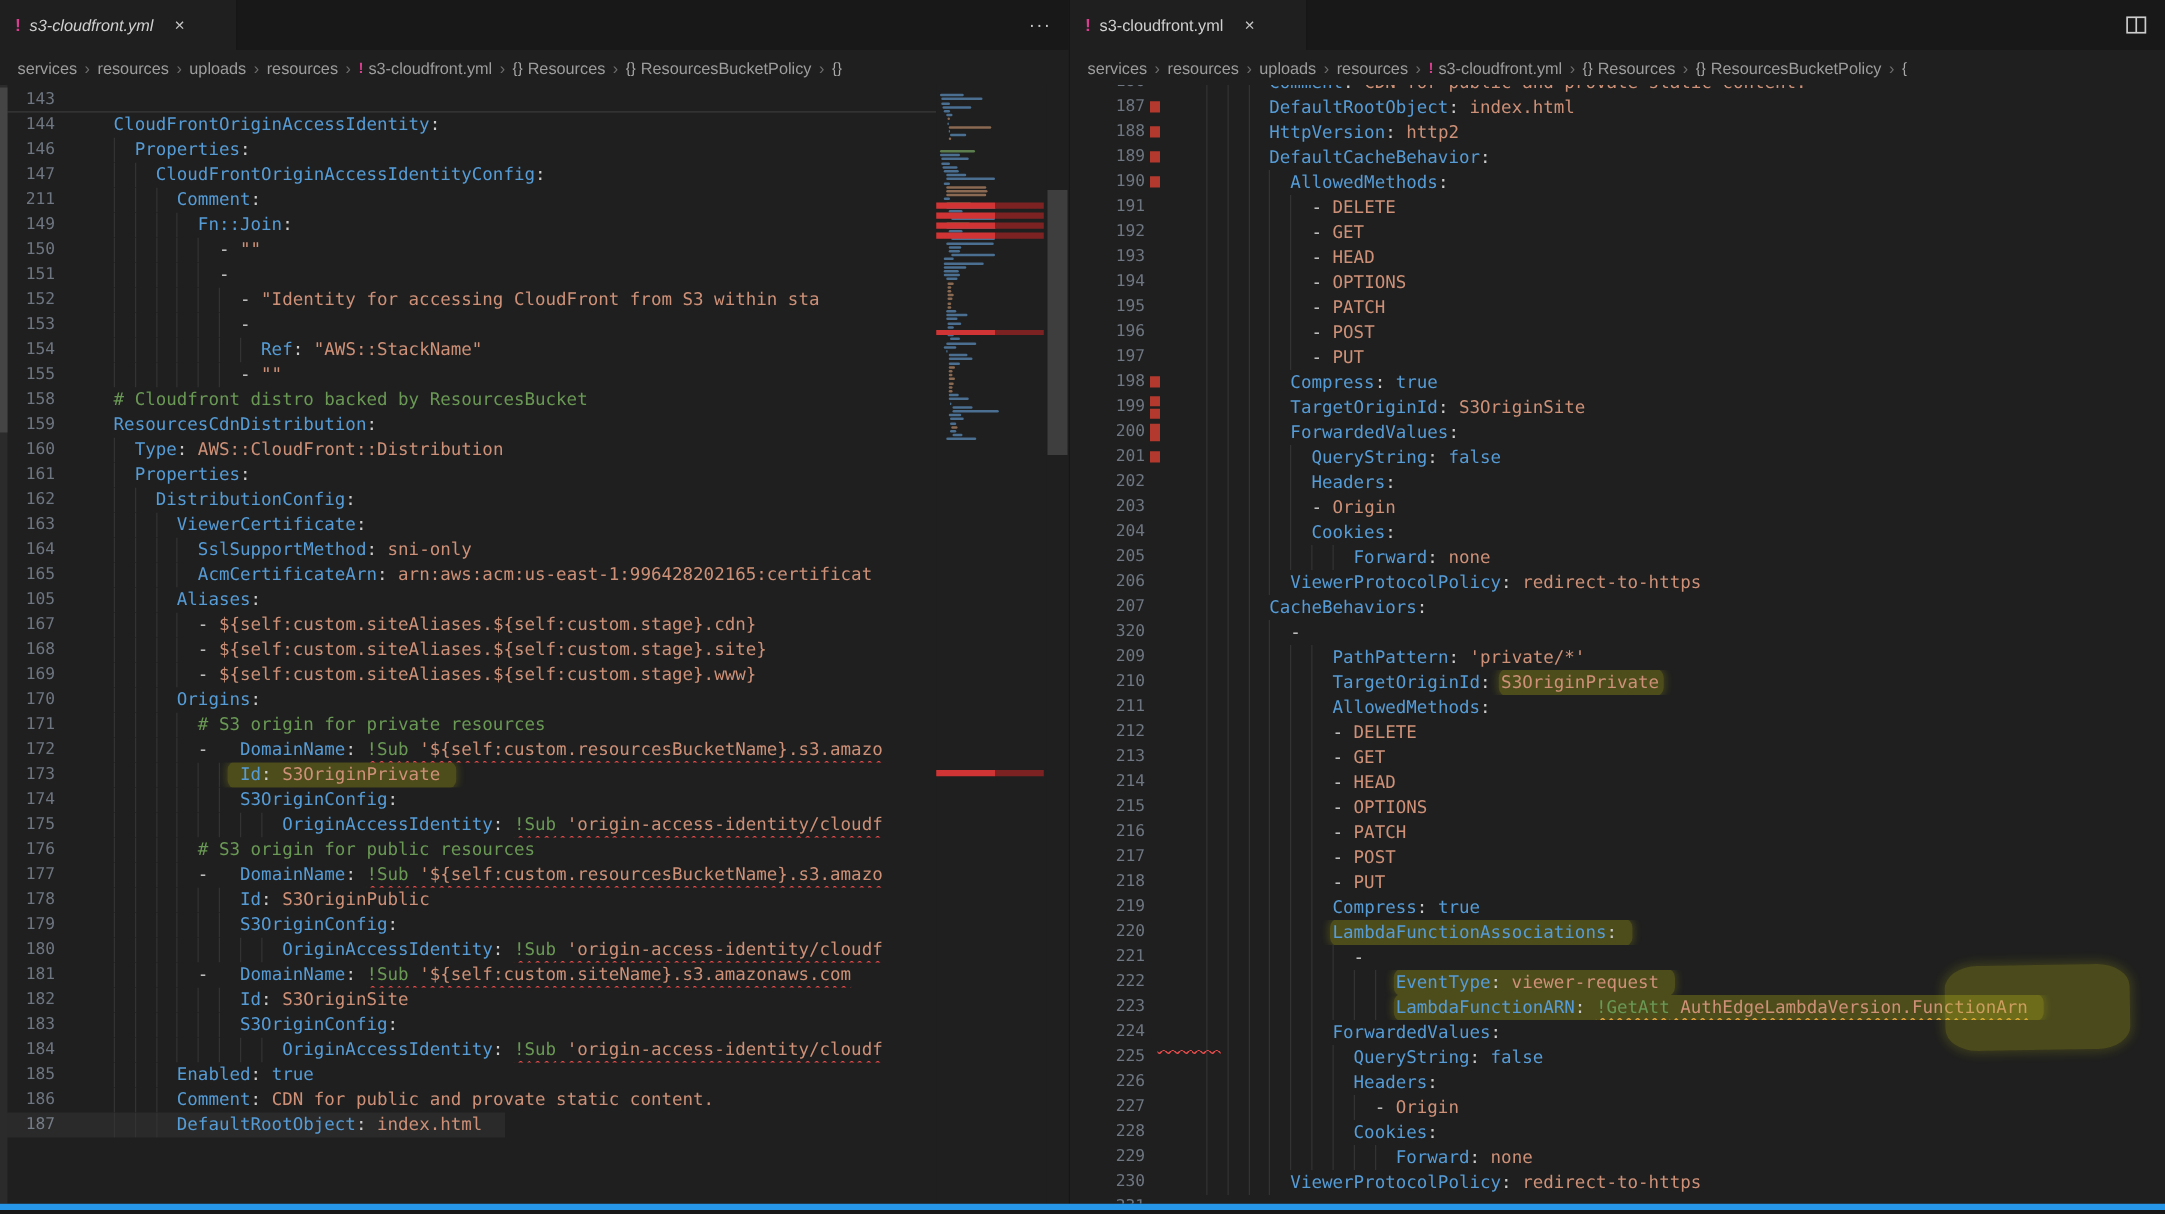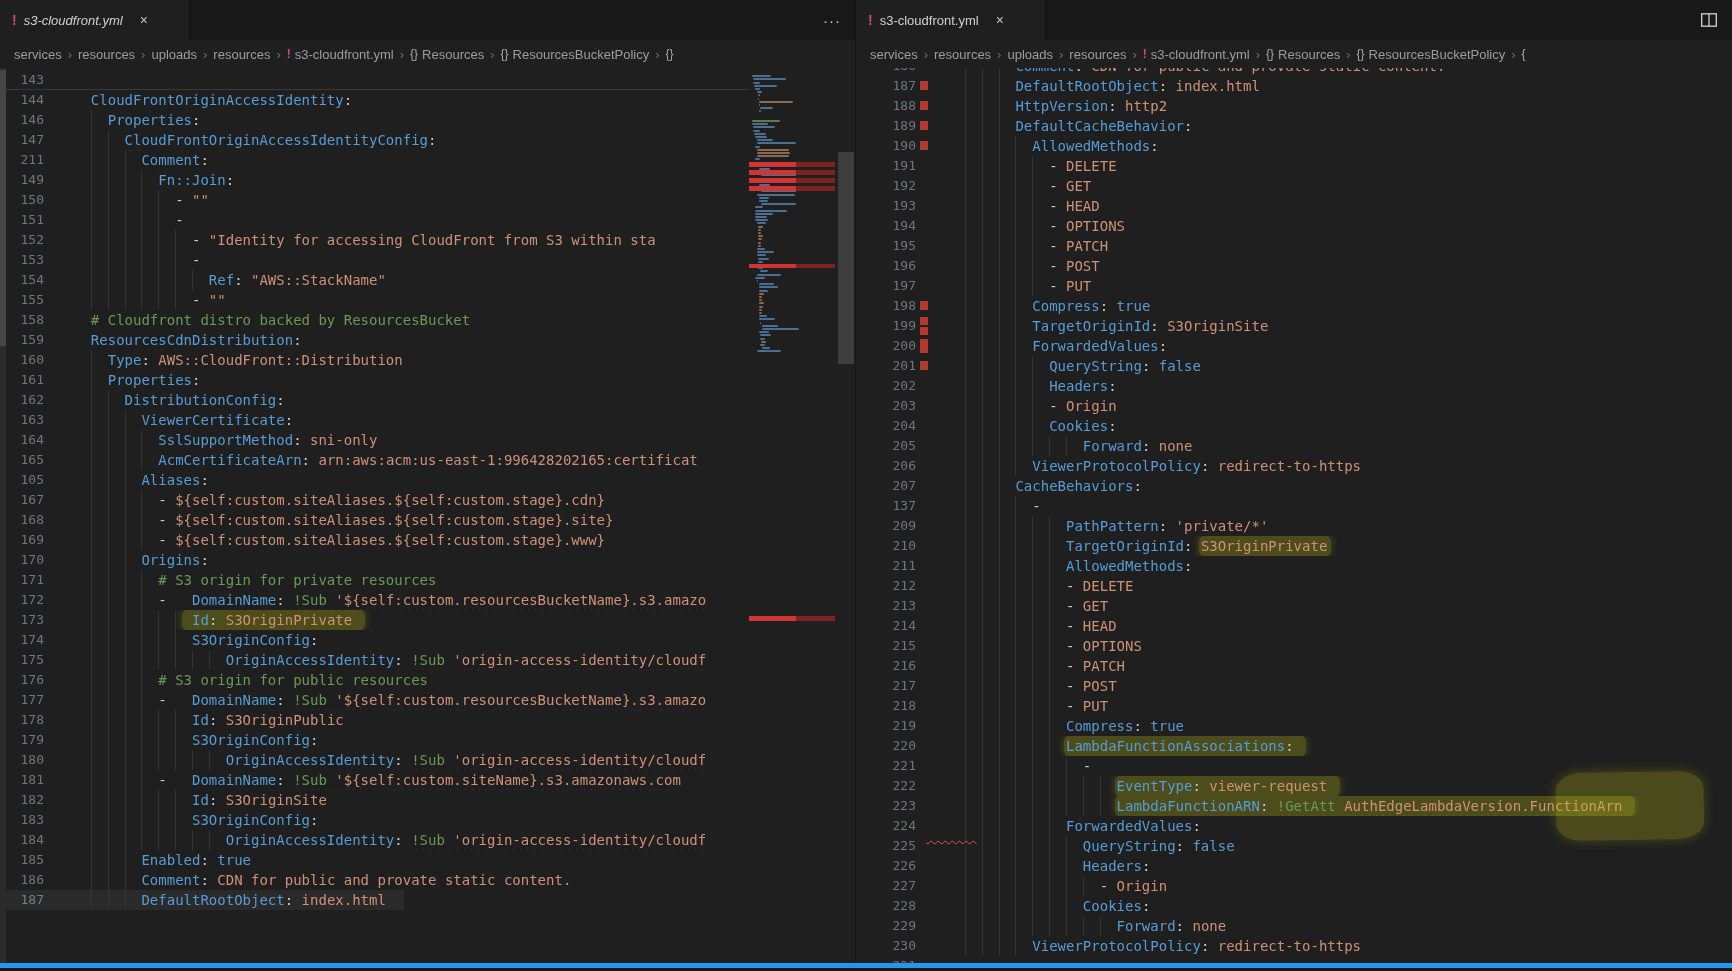--- a/index.html
+++ b/index.html
@@ -345,21 +345,21 @@
             <div class="row"><div class="num">198</div><div class="glyph"><div class="gmark" style="top: 5px; height: 9px;"></div></div><div class="code"><div class="guide" style="left: calc(2ch + 8px);"></div><div class="guide" style="left: calc(4ch + 8px);"></div><div class="guide" style="left: calc(6ch + 8px);"></div><div class="guide" style="left: calc(8ch + 8px);"></div><span class="seg p">          </span><span class="seg k">Compress</span><span class="seg p">: </span><span class="seg b">true</span></div></div>
             <div class="row"><div class="num">199</div><div class="glyph"><div class="gmark" style="top: 11px; height: 8px;"></div><div class="gmark" style="top: 1px; height: 8px;"></div></div><div class="code"><div class="guide" style="left: calc(2ch + 8px);"></div><div class="guide" style="left: calc(4ch + 8px);"></div><div class="guide" style="left: calc(6ch + 8px);"></div><div class="guide" style="left: calc(8ch + 8px);"></div><span class="seg p">          </span><span class="seg k">TargetOriginId</span><span class="seg p">: </span><span class="seg v">S3OriginSite</span></div></div>
             <div class="row"><div class="num">200</div><div class="glyph"><div class="gmark" style="top: 3px; height: 14px;"></div></div><div class="code"><div class="guide" style="left: calc(2ch + 8px);"></div><div class="guide" style="left: calc(4ch + 8px);"></div><div class="guide" style="left: calc(6ch + 8px);"></div><div class="guide" style="left: calc(8ch + 8px);"></div><span class="seg p">          </span><span class="seg k">ForwardedValues</span><span class="seg p">:</span></div></div>
             <div class="row"><div class="num">201</div><div class="glyph"><div class="gmark" style="top: 5px; height: 9px;"></div></div><div class="code"><div class="guide" style="left: calc(2ch + 8px);"></div><div class="guide" style="left: calc(4ch + 8px);"></div><div class="guide" style="left: calc(6ch + 8px);"></div><div class="guide" style="left: calc(8ch + 8px);"></div><div class="guide" style="left: calc(10ch + 8px);"></div><span class="seg p">            </span><span class="seg k">QueryString</span><span class="seg p">: </span><span class="seg b">false</span></div></div>
             <div class="row"><div class="num">202</div><div class="glyph"></div><div class="code"><div class="guide" style="left: calc(2ch + 8px);"></div><div class="guide" style="left: calc(4ch + 8px);"></div><div class="guide" style="left: calc(6ch + 8px);"></div><div class="guide" style="left: calc(8ch + 8px);"></div><div class="guide" style="left: calc(10ch + 8px);"></div><span class="seg p">            </span><span class="seg k">Headers</span><span class="seg p">:</span></div></div>
             <div class="row"><div class="num">203</div><div class="glyph"></div><div class="code"><div class="guide" style="left: calc(2ch + 8px);"></div><div class="guide" style="left: calc(4ch + 8px);"></div><div class="guide" style="left: calc(6ch + 8px);"></div><div class="guide" style="left: calc(8ch + 8px);"></div><div class="guide" style="left: calc(10ch + 8px);"></div><span class="seg p">            - </span><span class="seg v">Origin</span></div></div>
             <div class="row"><div class="num">204</div><div class="glyph"></div><div class="code"><div class="guide" style="left: calc(2ch + 8px);"></div><div class="guide" style="left: calc(4ch + 8px);"></div><div class="guide" style="left: calc(6ch + 8px);"></div><div class="guide" style="left: calc(8ch + 8px);"></div><div class="guide" style="left: calc(10ch + 8px);"></div><span class="seg p">            </span><span class="seg k">Cookies</span><span class="seg p">:</span></div></div>
             <div class="row"><div class="num">205</div><div class="glyph"></div><div class="code"><div class="guide" style="left: calc(2ch + 8px);"></div><div class="guide" style="left: calc(4ch + 8px);"></div><div class="guide" style="left: calc(6ch + 8px);"></div><div class="guide" style="left: calc(8ch + 8px);"></div><div class="guide" style="left: calc(10ch + 8px);"></div><div class="guide" style="left: calc(12ch + 8px);"></div><div class="guide" style="left: calc(14ch + 8px);"></div><span class="seg p">                </span><span class="seg k">Forward</span><span class="seg p">: </span><span class="seg v">none</span></div></div>
             <div class="row"><div class="num">206</div><div class="glyph"></div><div class="code"><div class="guide" style="left: calc(2ch + 8px);"></div><div class="guide" style="left: calc(4ch + 8px);"></div><div class="guide" style="left: calc(6ch + 8px);"></div><div class="guide" style="left: calc(8ch + 8px);"></div><span class="seg p">          </span><span class="seg k">ViewerProtocolPolicy</span><span class="seg p">: </span><span class="seg v">redirect-to-https</span></div></div>
             <div class="row"><div class="num">207</div><div class="glyph"></div><div class="code"><div class="guide" style="left: calc(2ch + 8px);"></div><div class="guide" style="left: calc(4ch + 8px);"></div><div class="guide" style="left: calc(6ch + 8px);"></div><span class="seg p">        </span><span class="seg k">CacheBehaviors</span><span class="seg p">:</span></div></div>
-            <div class="row"><div class="num">137</div><div class="glyph"></div><div class="code"><div class="guide" style="left: calc(2ch + 8px);"></div><div class="guide" style="left: calc(4ch + 8px);"></div><div class="guide" style="left: calc(6ch + 8px);"></div><div class="guide" style="left: calc(8ch + 8px);"></div><span class="seg p">          -</span></div></div>
+            <div class="row"><div class="num">320</div><div class="glyph"></div><div class="code"><div class="guide" style="left: calc(2ch + 8px);"></div><div class="guide" style="left: calc(4ch + 8px);"></div><div class="guide" style="left: calc(6ch + 8px);"></div><div class="guide" style="left: calc(8ch + 8px);"></div><span class="seg p">          -</span></div></div>
             <div class="row"><div class="num">209</div><div class="glyph"></div><div class="code"><div class="guide" style="left: calc(2ch + 8px);"></div><div class="guide" style="left: calc(4ch + 8px);"></div><div class="guide" style="left: calc(6ch + 8px);"></div><div class="guide" style="left: calc(8ch + 8px);"></div><div class="guide" style="left: calc(10ch + 8px);"></div><div class="guide" style="left: calc(12ch + 8px);"></div><span class="seg p">              </span><span class="seg k">PathPattern</span><span class="seg p">: </span><span class="seg v">'private/*'</span></div></div>
             <div class="row"><div class="num">210</div><div class="glyph"></div><div class="code"><div class="guide" style="left: calc(2ch + 8px);"></div><div class="guide" style="left: calc(4ch + 8px);"></div><div class="guide" style="left: calc(6ch + 8px);"></div><div class="guide" style="left: calc(8ch + 8px);"></div><div class="guide" style="left: calc(10ch + 8px);"></div><div class="guide" style="left: calc(12ch + 8px);"></div><div class="mark" style="left: calc(30ch + 6px); width: calc(15ch + 6px);"></div><span class="seg p">              </span><span class="seg k">TargetOriginId</span><span class="seg p">: </span><span class="seg v">S3OriginPrivate</span></div></div>
             <div class="row"><div class="num">211</div><div class="glyph"></div><div class="code"><div class="guide" style="left: calc(2ch + 8px);"></div><div class="guide" style="left: calc(4ch + 8px);"></div><div class="guide" style="left: calc(6ch + 8px);"></div><div class="guide" style="left: calc(8ch + 8px);"></div><div class="guide" style="left: calc(10ch + 8px);"></div><div class="guide" style="left: calc(12ch + 8px);"></div><span class="seg p">              </span><span class="seg k">AllowedMethods</span><span class="seg p">:</span></div></div>
             <div class="row"><div class="num">212</div><div class="glyph"></div><div class="code"><div class="guide" style="left: calc(2ch + 8px);"></div><div class="guide" style="left: calc(4ch + 8px);"></div><div class="guide" style="left: calc(6ch + 8px);"></div><div class="guide" style="left: calc(8ch + 8px);"></div><div class="guide" style="left: calc(10ch + 8px);"></div><div class="guide" style="left: calc(12ch + 8px);"></div><span class="seg p">              - </span><span class="seg v">DELETE</span></div></div>
             <div class="row"><div class="num">213</div><div class="glyph"></div><div class="code"><div class="guide" style="left: calc(2ch + 8px);"></div><div class="guide" style="left: calc(4ch + 8px);"></div><div class="guide" style="left: calc(6ch + 8px);"></div><div class="guide" style="left: calc(8ch + 8px);"></div><div class="guide" style="left: calc(10ch + 8px);"></div><div class="guide" style="left: calc(12ch + 8px);"></div><span class="seg p">              - </span><span class="seg v">GET</span></div></div>
             <div class="row"><div class="num">214</div><div class="glyph"></div><div class="code"><div class="guide" style="left: calc(2ch + 8px);"></div><div class="guide" style="left: calc(4ch + 8px);"></div><div class="guide" style="left: calc(6ch + 8px);"></div><div class="guide" style="left: calc(8ch + 8px);"></div><div class="guide" style="left: calc(10ch + 8px);"></div><div class="guide" style="left: calc(12ch + 8px);"></div><span class="seg p">              - </span><span class="seg v">HEAD</span></div></div>
             <div class="row"><div class="num">215</div><div class="glyph"></div><div class="code"><div class="guide" style="left: calc(2ch + 8px);"></div><div class="guide" style="left: calc(4ch + 8px);"></div><div class="guide" style="left: calc(6ch + 8px);"></div><div class="guide" style="left: calc(8ch + 8px);"></div><div class="guide" style="left: calc(10ch + 8px);"></div><div class="guide" style="left: calc(12ch + 8px);"></div><span class="seg p">              - </span><span class="seg v">OPTIONS</span></div></div>
             <div class="row"><div class="num">216</div><div class="glyph"></div><div class="code"><div class="guide" style="left: calc(2ch + 8px);"></div><div class="guide" style="left: calc(4ch + 8px);"></div><div class="guide" style="left: calc(6ch + 8px);"></div><div class="guide" style="left: calc(8ch + 8px);"></div><div class="guide" style="left: calc(10ch + 8px);"></div><div class="guide" style="left: calc(12ch + 8px);"></div><span class="seg p">              - </span><span class="seg v">PATCH</span></div></div>
             <div class="row"><div class="num">217</div><div class="glyph"></div><div class="code"><div class="guide" style="left: calc(2ch + 8px);"></div><div class="guide" style="left: calc(4ch + 8px);"></div><div class="guide" style="left: calc(6ch + 8px);"></div><div class="guide" style="left: calc(8ch + 8px);"></div><div class="guide" style="left: calc(10ch + 8px);"></div><div class="guide" style="left: calc(12ch + 8px);"></div><span class="seg p">              - </span><span class="seg v">POST</span></div></div>
             <div class="row"><div class="num">218</div><div class="glyph"></div><div class="code"><div class="guide" style="left: calc(2ch + 8px);"></div><div class="guide" style="left: calc(4ch + 8px);"></div><div class="guide" style="left: calc(6ch + 8px);"></div><div class="guide" style="left: calc(8ch + 8px);"></div><div class="guide" style="left: calc(10ch + 8px);"></div><div class="guide" style="left: calc(12ch + 8px);"></div><span class="seg p">              - </span><span class="seg v">PUT</span></div></div>

